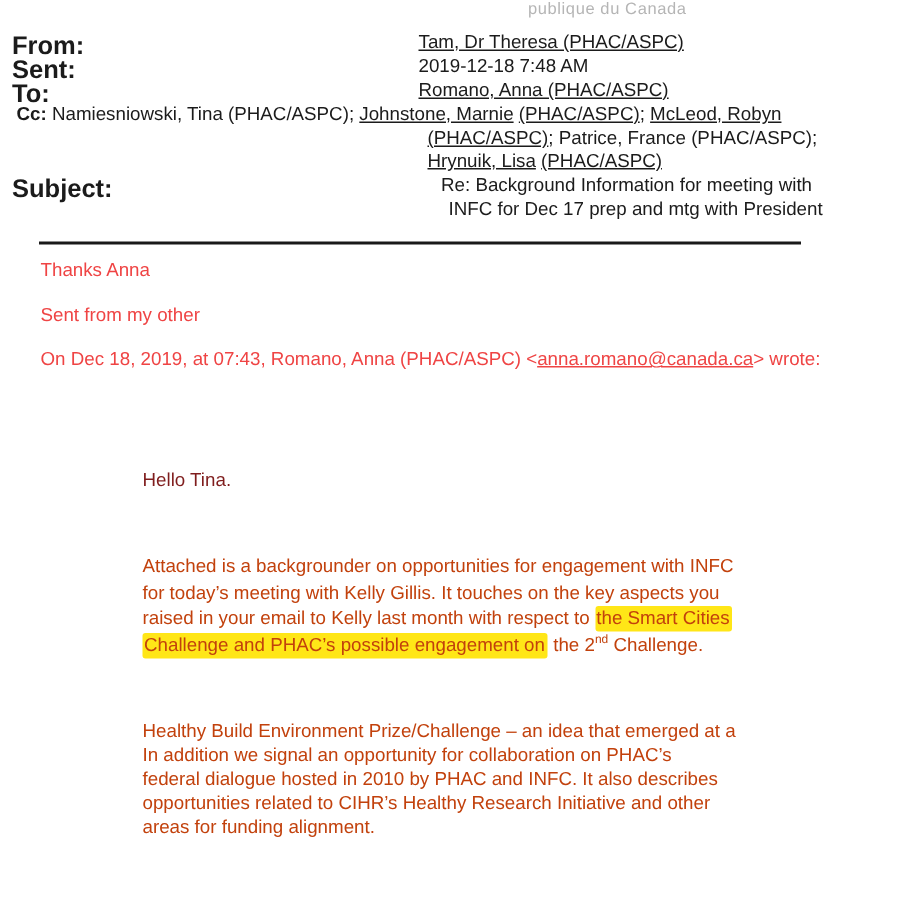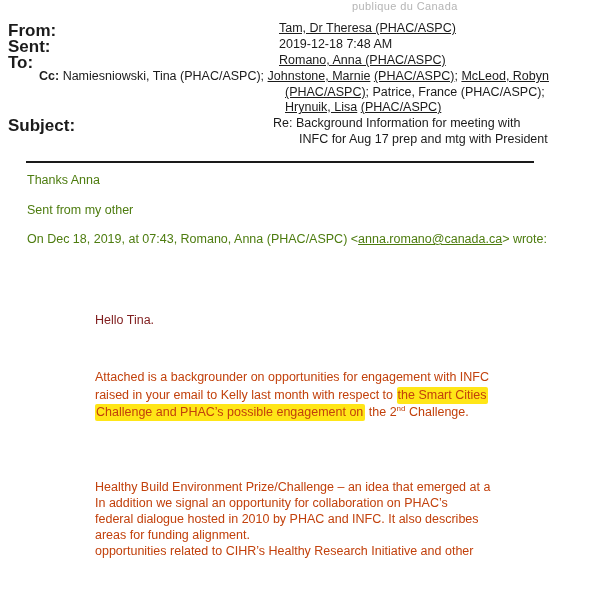--- a/index.html
+++ b/index.html
@@ -50,21 +50,21 @@
     position: absolute;
     left: 26px;
     top: 161px;
     width: 508px;
     height: 2px;
     background: var(--divider, #1a1a1a);
   }
   .bline {
     position: absolute;
     font-size: 12.5px;
-    color: #4d7c0f;
+    color: #ef4444;
     white-space: nowrap;
   }
   .para {
     position: absolute;
     font-size: 12.5px;
     color: #c2410c;
   }
   .para .line {
     line-height: var(--lh, 16px);
     white-space: nowrap;
@@ -91,43 +91,44 @@
 
   <div class="hlabel" style="top:21px">From:</div>
   <div class="hvalue" style="top:21px"><span class="u">Tam, Dr Theresa (PHAC/ASPC)</span></div>
 
   <div class="hlabel" style="top:37px">Sent:</div>
   <div class="hvalue" style="top:37px"><span>2019-12-18 7:48 AM</span></div>
 
   <div class="hlabel" style="top:53px">To:</div>
   <div class="hvalue" style="top:53px"><span class="u">Romano, Anna (PHAC/ASPC)</span></div>
 
-  <div class="hline" style="left:39px; top:69px"><span class="b">Cc:</span><span> Namiesniowski, Tina (PHAC/ASPC); </span><span class="u">Johnstone, Marnie</span><span> </span><span class="u">(PHAC/ASPC)</span><span>; </span><span class="u">McLeod, Robyn</span></div>
+  <div class="hline" style="left:11px; top:69px"><span class="b">Cc:</span><span> Namiesniowski, Tina (PHAC/ASPC); </span><span class="u">Johnstone, Marnie</span><span> </span><span class="u">(PHAC/ASPC)</span><span>; </span><span class="u">McLeod, Robyn</span></div>
   <div class="hline" style="left:285px; top:100px"><span class="u">Hrynuik, Lisa</span><span> </span><span class="u">(PHAC/ASPC)</span></div>
   <div class="hline" style="left:285px; top:85px"><span class="u">(PHAC/ASPC)</span><span>; Patrice, France (PHAC/ASPC);</span></div>
 
   <div class="hlabel" style="top:116px">Subject:</div>
-  <div class="hline" style="left:273px; top:116px">Re: Background Information for meeting with</div>
-  <div class="hline" style="left:299px; top:132px">INFC for Aug 17 prep and mtg with President</div>
+  <div class="hline" style="left:294px; top:116px">Re: Background Information for meeting with</div>
+  <div class="hline" style="left:299px; top:132px">INFC for Dec 17 prep and mtg with President</div>
 
   <div class="divider"></div>
 
   <div class="bline" style="left:27px; top:173px">Thanks Anna</div>
   <div class="bline" style="left:27px; top:203px">Sent from my other</div>
   <div class="bline" style="left:27px; top:232px"><span>On Dec 18, 2019, at 07:43, Romano, Anna (PHAC/ASPC) &lt;</span><span class="u">anna.romano@canada.ca</span><span>&gt; wrote:</span></div>
 
   <div class="bline" style="left:95px; top:313px; color:#7f1d1d">Hello Tina.</div>
 
   <div class="para" style="left:95px; top:369px; --lh:17.5px">
       <div class="line"><span>Attached is a backgrounder on opportunities for engagement with INFC</span></div>
+      <div class="line"><span>for today’s meeting with Kelly Gillis. It touches on the key aspects you</span></div>
       <div class="line"><span>raised in your email to Kelly last month with respect to </span><span class="hl">the Smart Cities </span></div>
       <div class="line"><span class="hl">Challenge and PHAC’s possible engagement on</span><span> the 2</span><span class="sup">nd</span><span> Challenge.</span></div>
     </div>
 
   <div class="para" style="left:95px; top:479px; --lh:16px">
       <div class="line">Healthy Build Environment Prize/Challenge – an idea that emerged at a</div>
       <div class="line">In addition we signal an opportunity for collaboration on PHAC’s</div>
       <div class="line">federal dialogue hosted in 2010 by PHAC and INFC. It also describes</div>
+      <div class="line">opportunities related to CIHR’s Healthy Research Initiative and other</div>
       <div class="line">areas for funding alignment.</div>
-      <div class="line">opportunities related to CIHR’s Healthy Research Initiative and other</div>
     </div>
 
 </div>
 
 </body></html>

